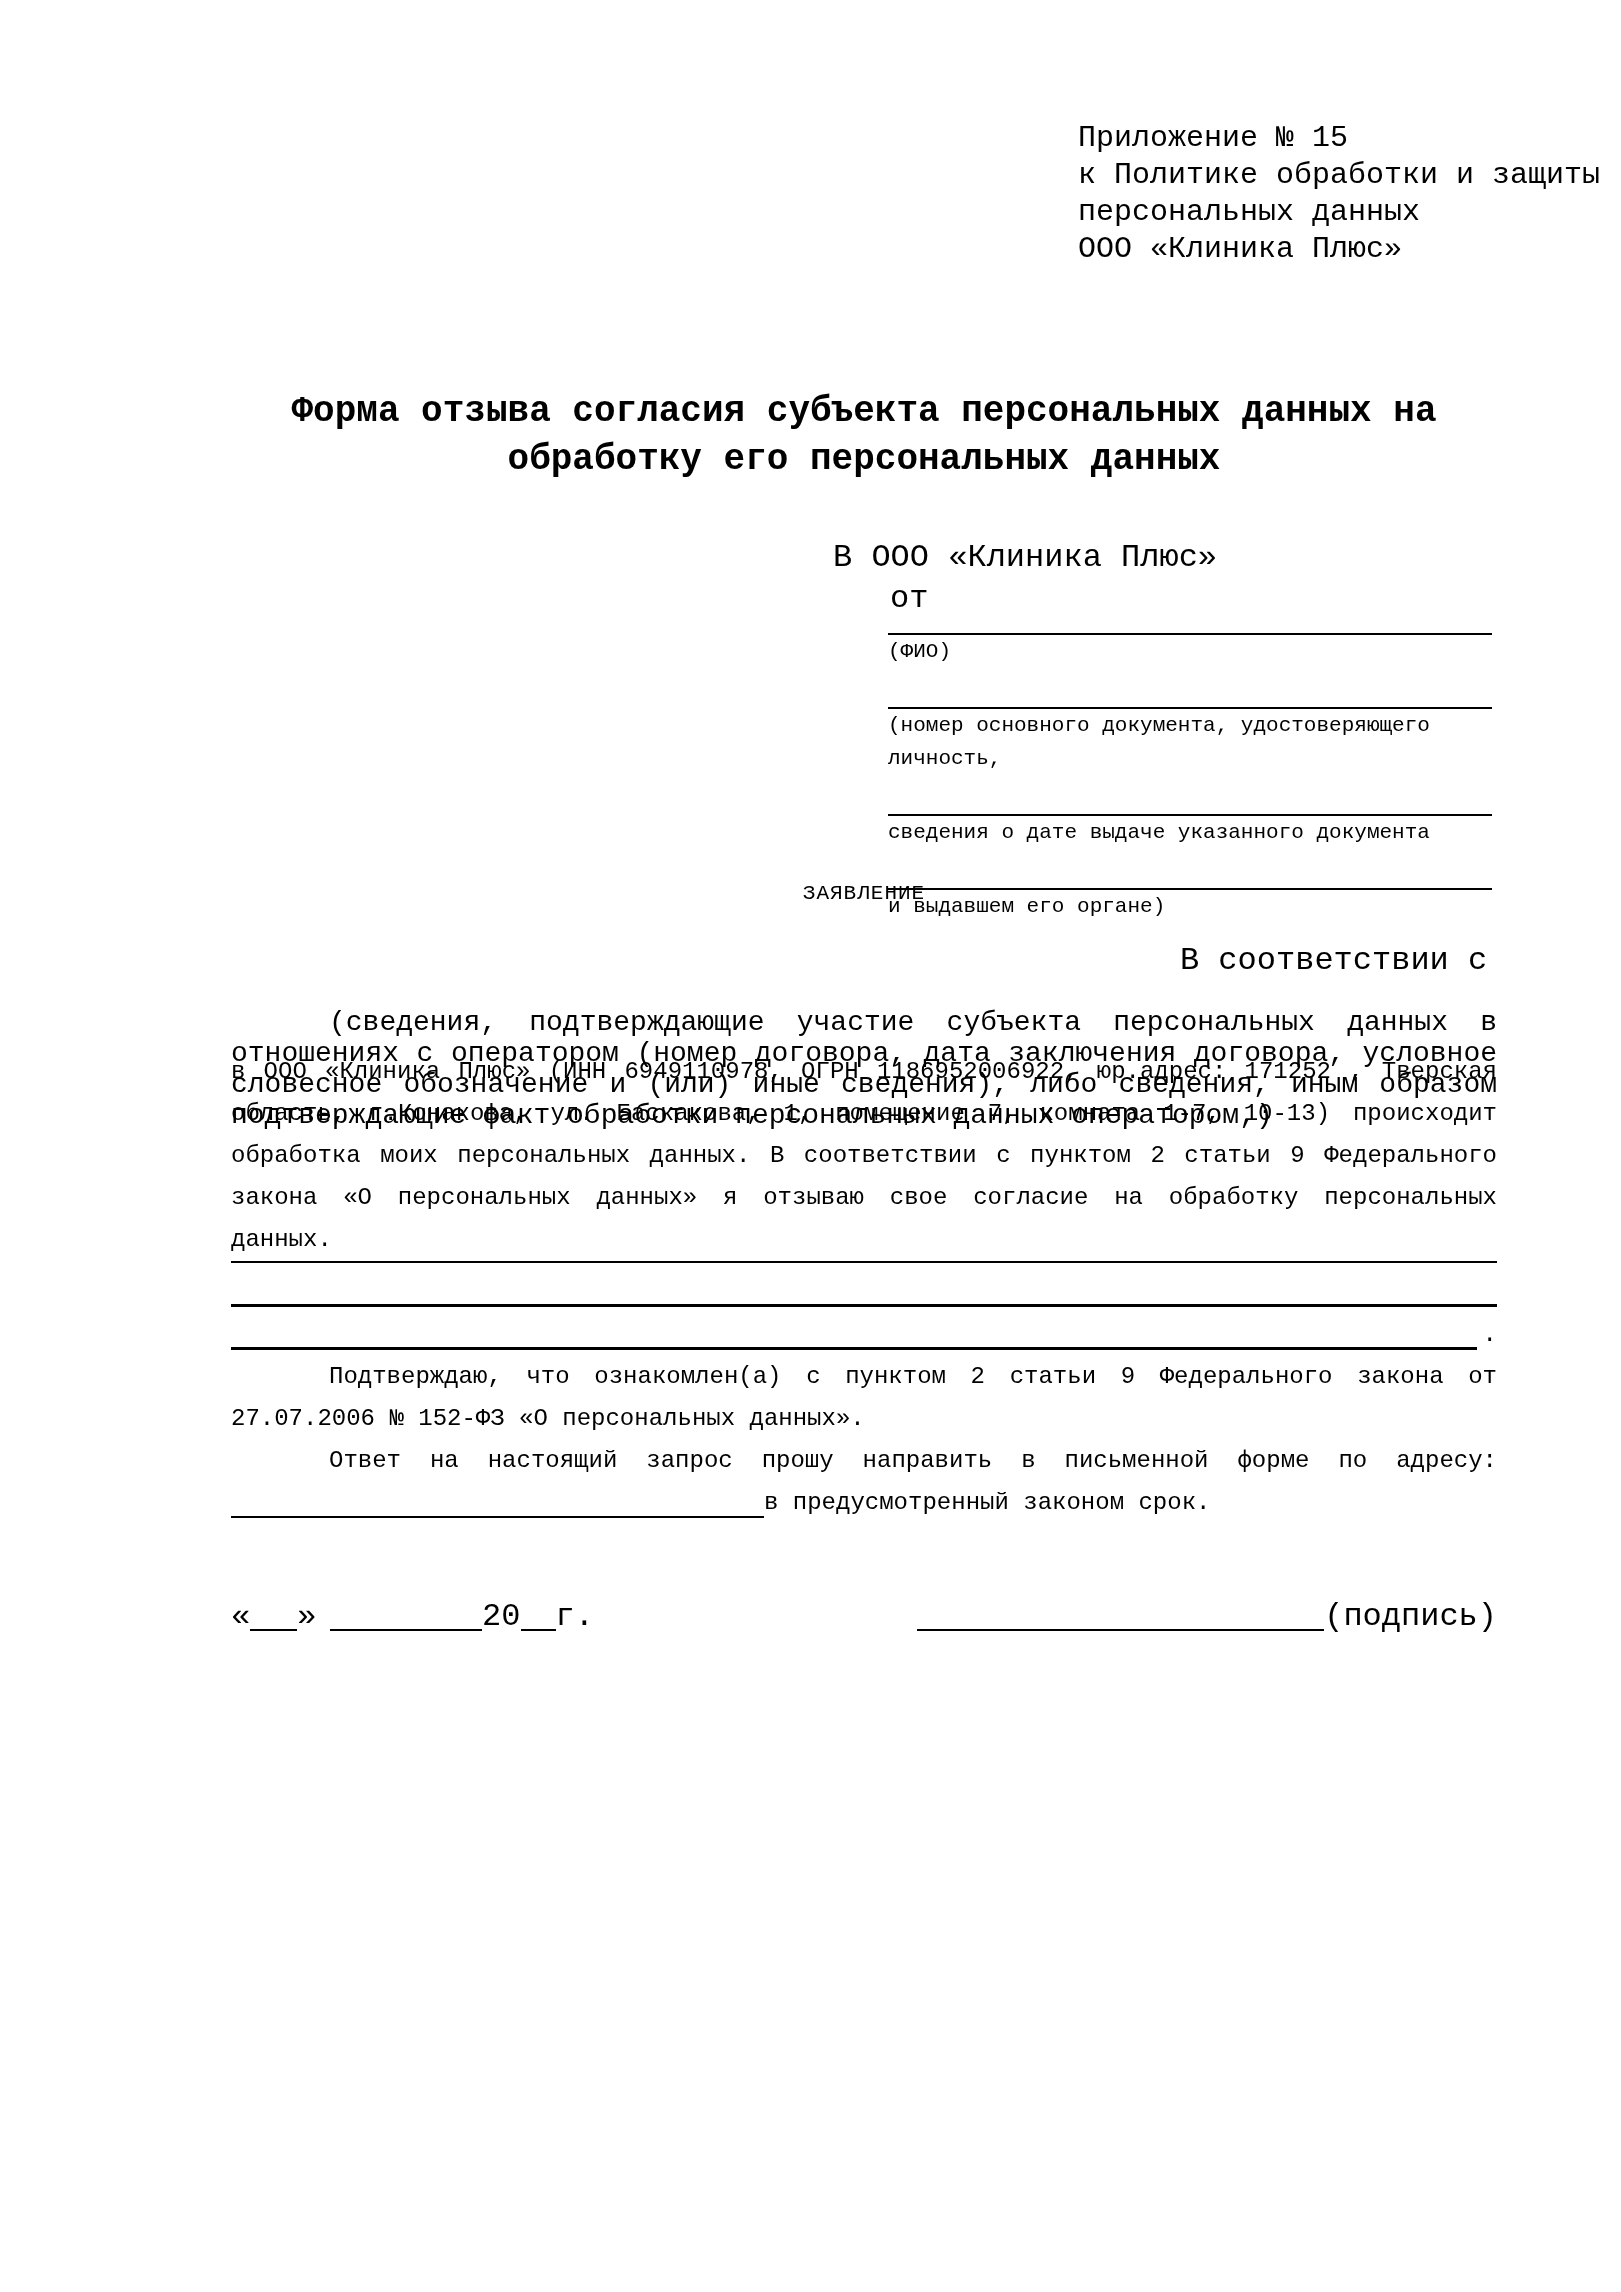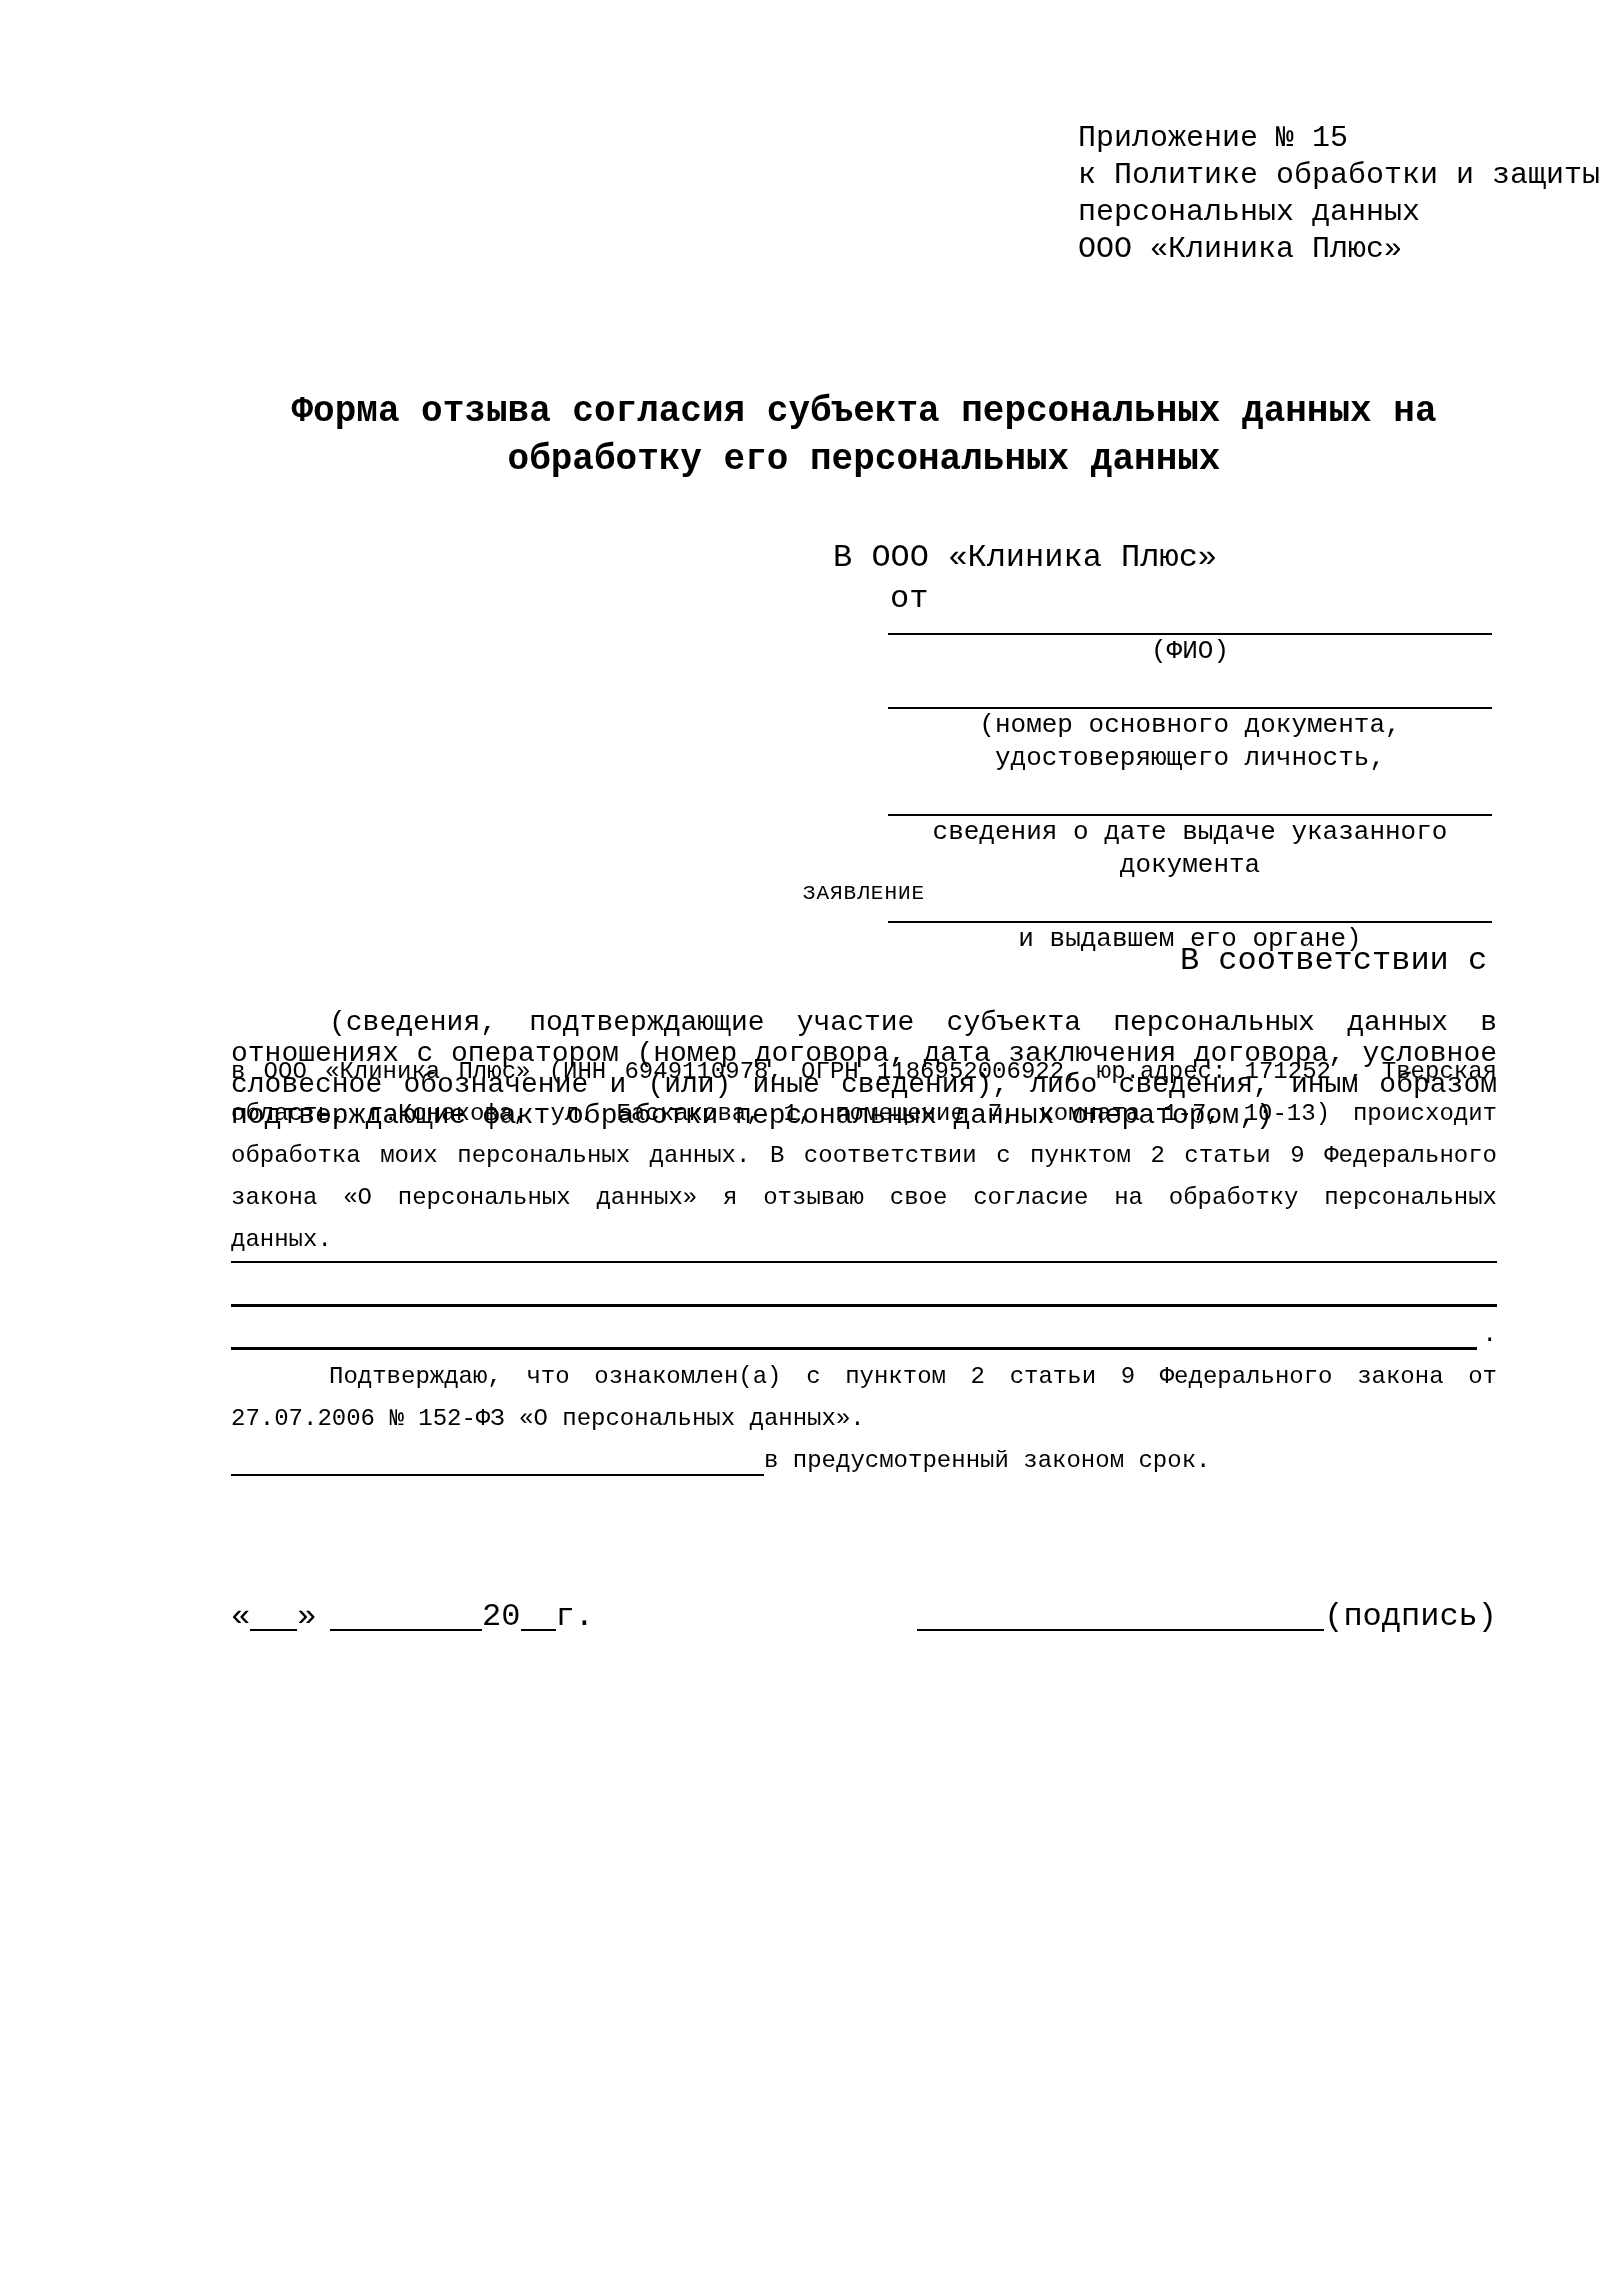--- a/index.html
+++ b/index.html
@@ -22,21 +22,21 @@
     text-align:center; font-weight:bold; font-size:36px; line-height:48px;
   }
 
   
   .addressee { position:absolute; left:833px; top:537px; width:665px; font-size:32px; line-height:41px; }
   .addr-from { margin-left:57px; }
   .field { margin-left:55px; width:604px; }
   .f1 { margin-top:13.7px; }
   .f2, .f3, .f4 { margin-top:39px; }
   .fline { height:0; border-bottom:2.9px solid #000; }
-  .fcap { font-size:26px; line-height:33px; text-align:center; }
+  .fcap { font-size:21px; line-height:33px; text-align:left; }
 
   
   .statement-heading {
     position:absolute; left:231px; top:872px; width:1266px;
     text-align:center; font-size:21px; line-height:43px; letter-spacing:1px;
   }
 
   
   .accordance-block { position:absolute; left:231px; top:939px; width:1266px; }
   .flex-row { display:flex; align-items:flex-end; font-size:32px; line-height:43px;flex-direction:column; }
@@ -130,20 +130,21 @@
       <span class="bfill"></span>
     </div>
 
     <div class="blank-row">
       <span class="bfill"></span>
       <span class="bperiod">.</span>
     </div>
 
     <div class="confirm-par">Подтверждаю, что ознакомлен(а) с пунктом 2 статьи 9 Федерального закона от 27.07.2006 № 152-ФЗ «О персональных данных».</div>
 
+    <div class="reply-par">Ответ на настоящий запрос прошу направить в письменной форме по адресу:</div>
 
     <div class="reply-row">
       <span class="reply-fill"></span>
       <span class="reply-tail">в предусмотренный законом срок.</span>
     </div>
   </div>
 
   <div class="footer-row">
     <div class="date-group">
       <span>«</span><span class="useg seg1"></span><span>»</span><span class="useg seg2"></span><span>20</span><span class="useg seg3"></span><span>г.</span>

